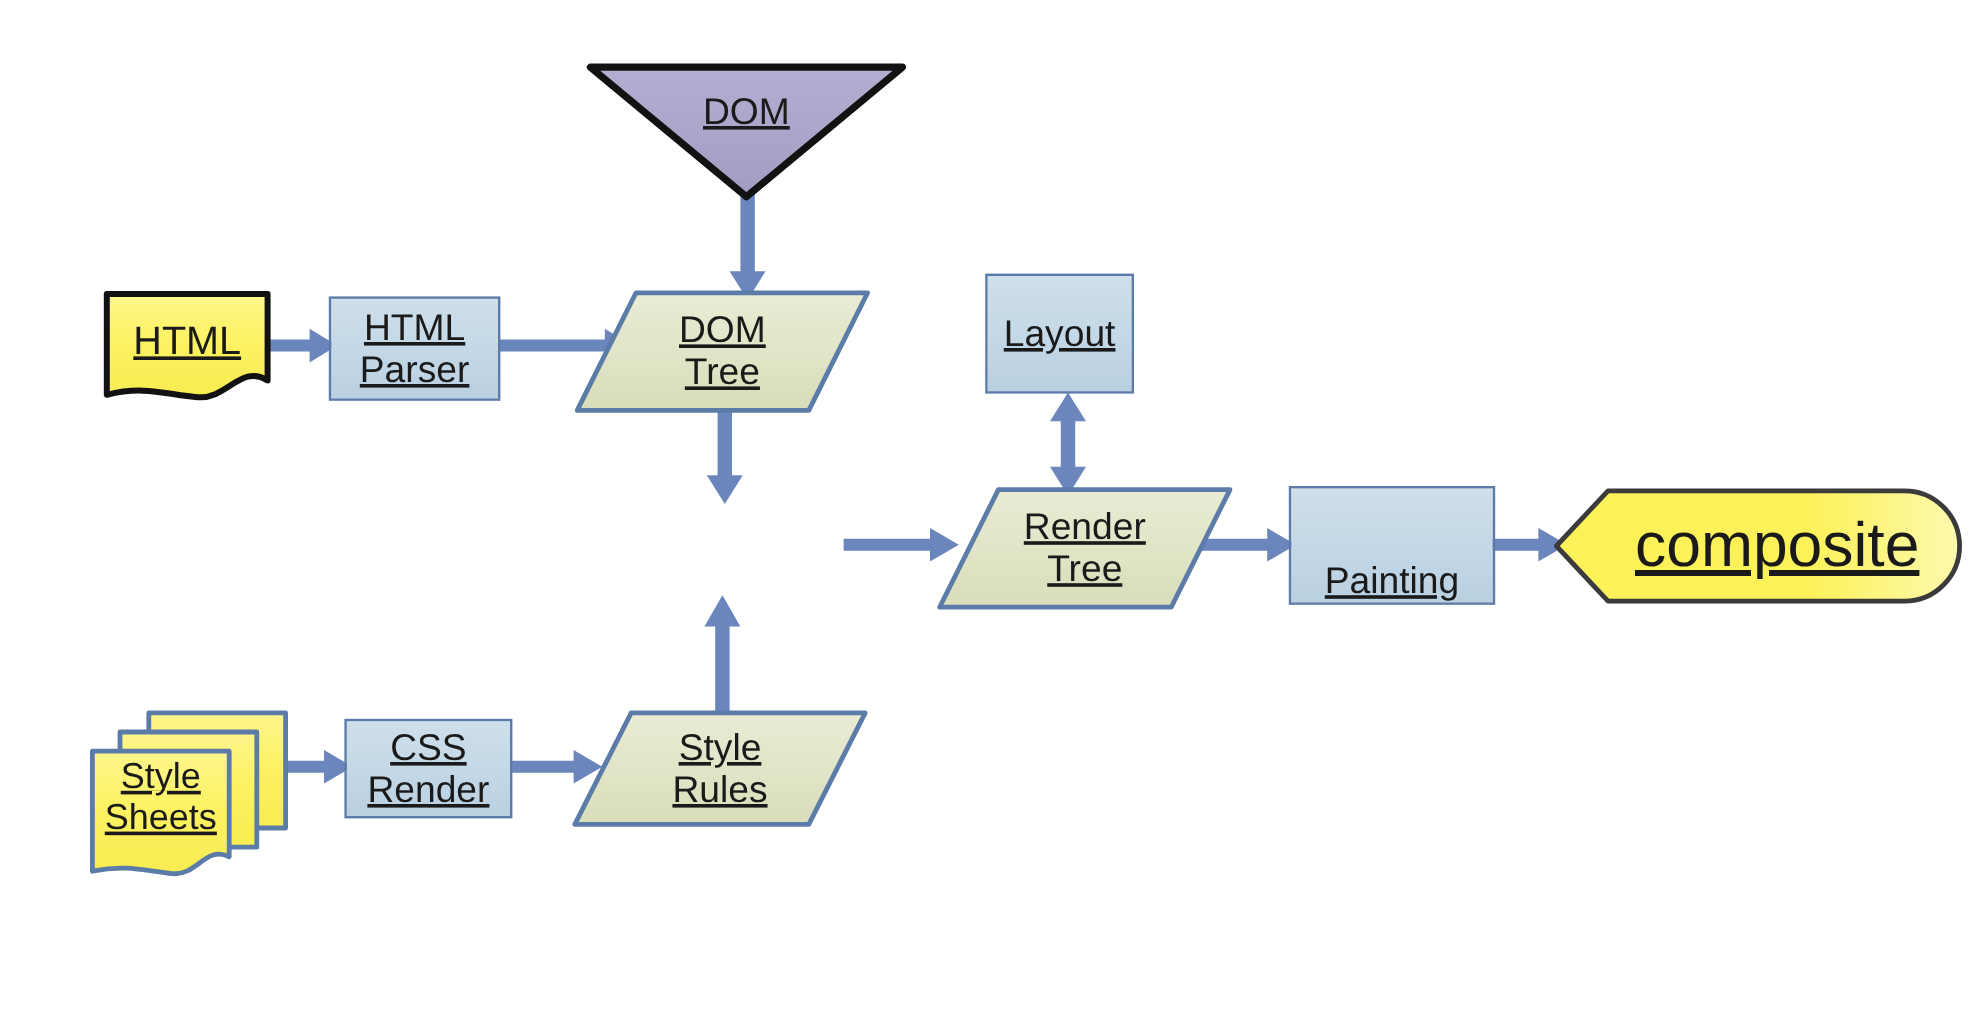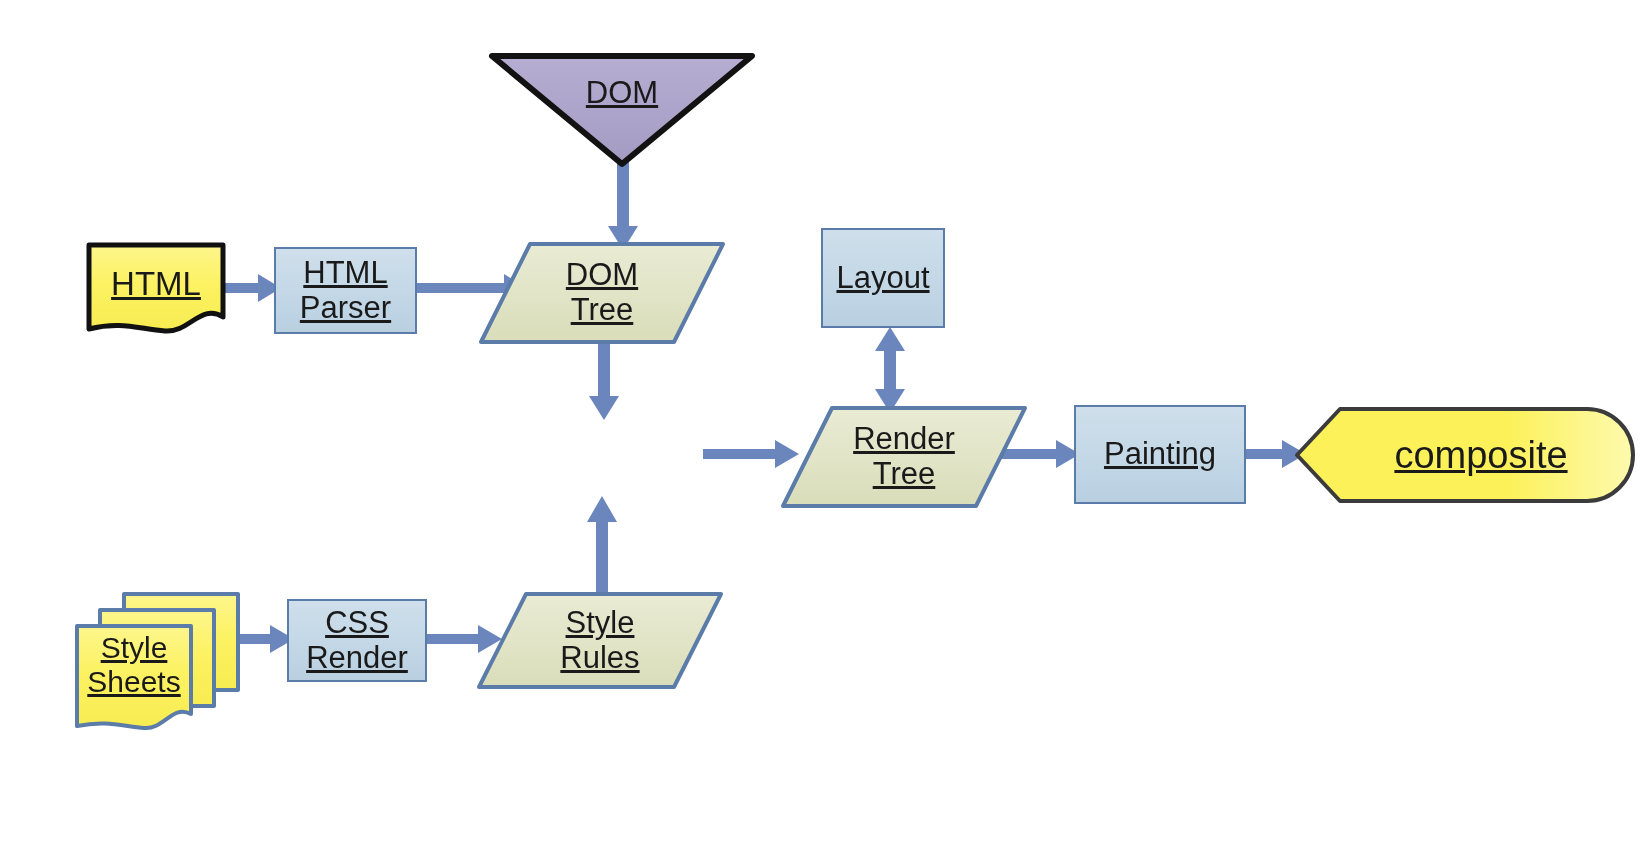--- a/index.html
+++ b/index.html
@@ -57,21 +57,21 @@
   
   .svgshape{position:absolute;inset:0;z-index:1;}
 
   
   .arrow{position:absolute;z-index:2;}
   .arrow svg{display:block;overflow:visible;}
 
   
   .fs-html{font-size:33px;}
   .fs-dom{font-size:31px;}
-  .fs-composite{font-size:38px;}
+  .fs-composite{font-size:52px;}
   .fs-sheets{font-size:30px;}
 </style>
 </head>
 <body>
 
 <div id="canvas">
 
   <svg width="0" height="0" style="position:absolute" aria-hidden="true">
     <defs>
       <linearGradient id="gradData" x1="0" y1="0" x2="0" y2="1">
@@ -195,21 +195,21 @@
   </div>
 
   <div class="node para" style="left:780px;top:405px;width:248px;height:104px;">
     <svg class="pshape" viewBox="0 0 248 104" preserveAspectRatio="none">
       <path d="M52 3 H245 L196 101 H3 Z" fill="url(#gradData)" stroke="#5b7ca8" stroke-width="4" stroke-linejoin="round"></path>
     </svg>
     <span class="lbl">Render
 Tree</span>
   </div>
 
-  <div class="node proc" style="left:1074px;top:405px;width:172px;height:99px;">
+  <div class="node proc" style="left:1074px;top:405px;width:172px;height:99px;align-items:flex-end;">
     <span class="lbl">Painting</span>
   </div>
 
   <div class="node fs-composite" style="left:1294px;top:406px;width:342px;height:98px;">
     <svg class="svgshape" viewBox="0 0 342 98" preserveAspectRatio="none">
       <path d="M3 49 L46 3 H293 A46 46 0 0 1 293 95 H46 Z" fill="url(#gradComposite)" stroke="#3b3b3b" stroke-width="4" stroke-linejoin="round"></path>
     </svg>
     <span class="lbl" style="transform:translateX(16px);">composite</span>
   </div>
 

